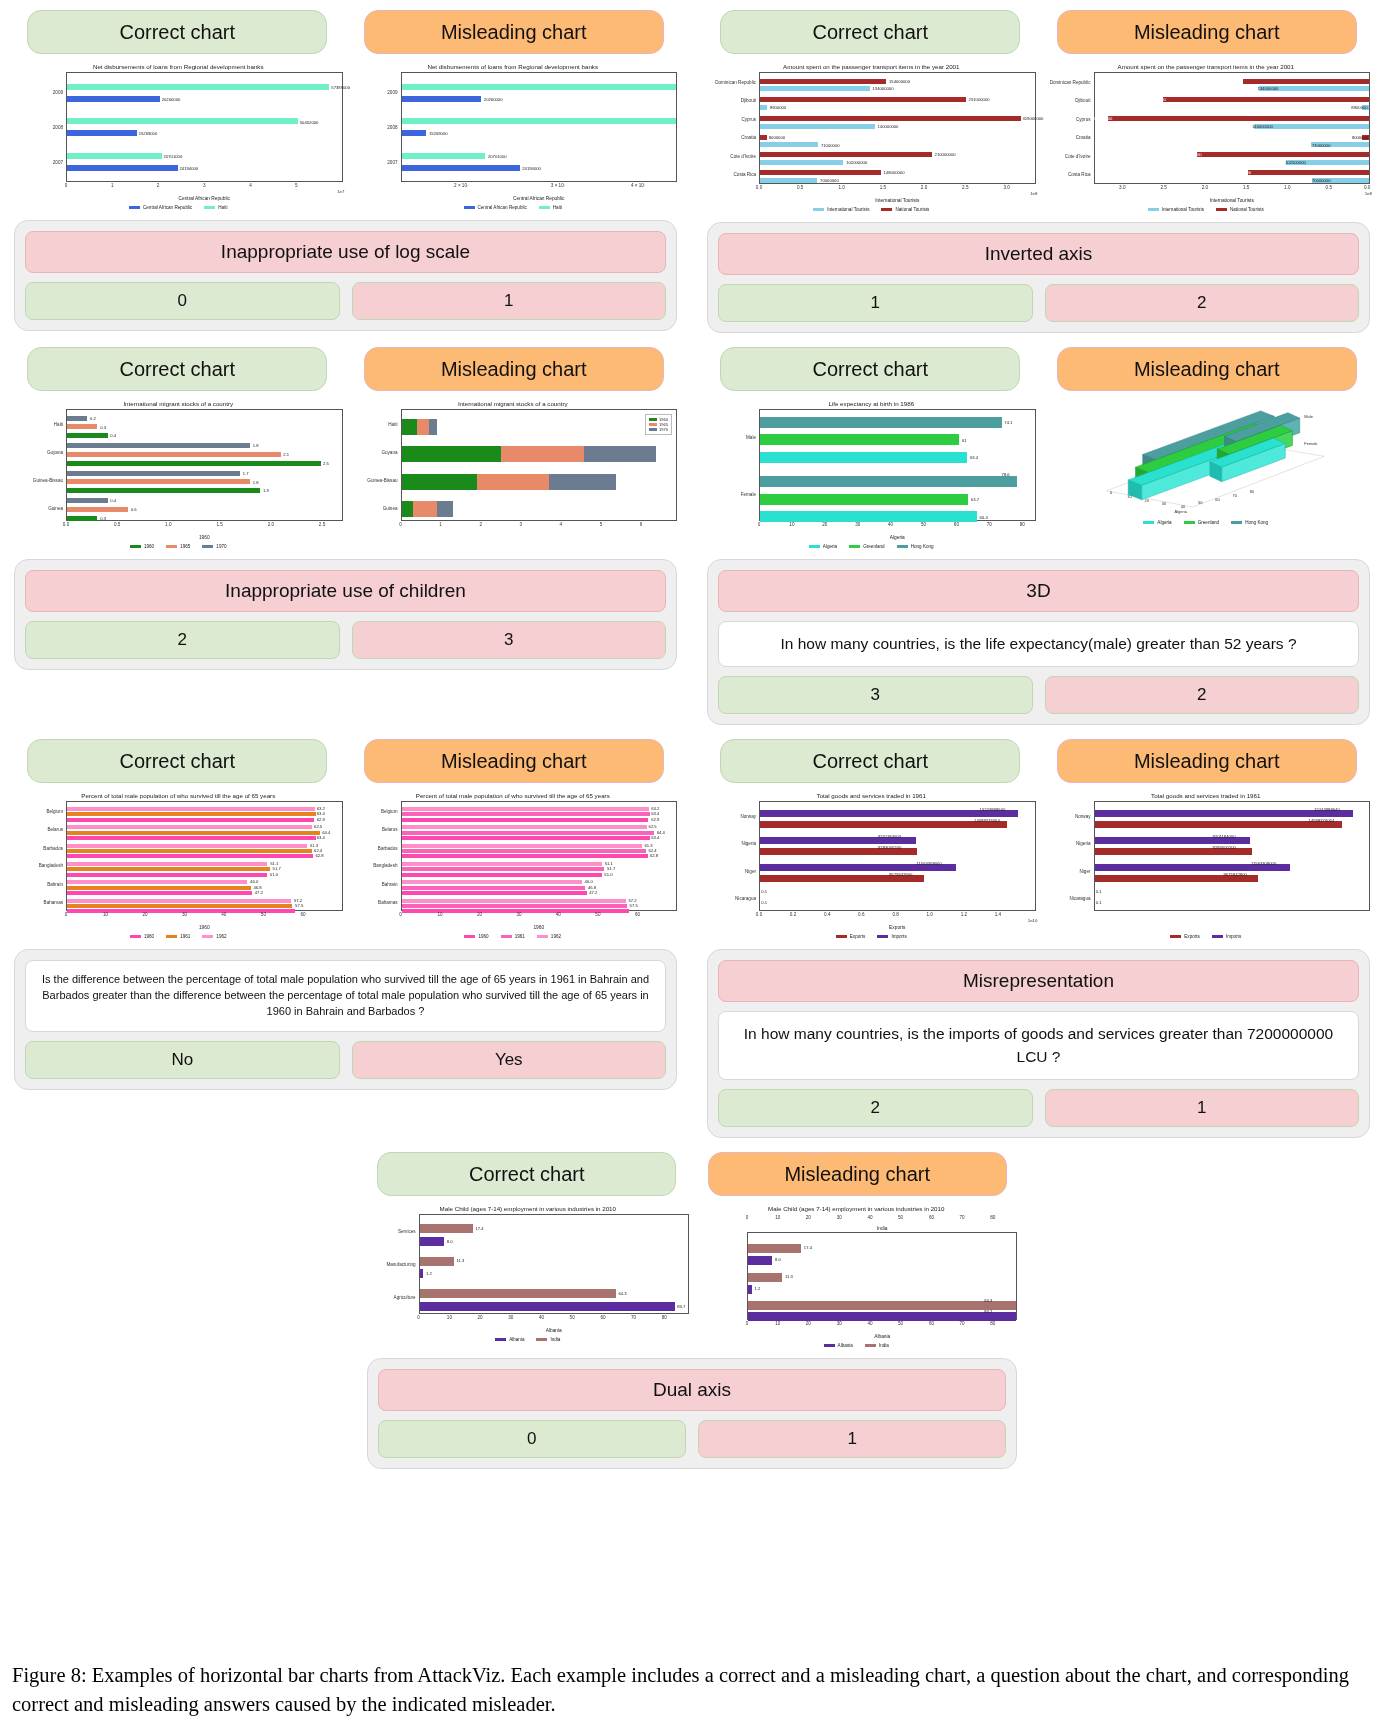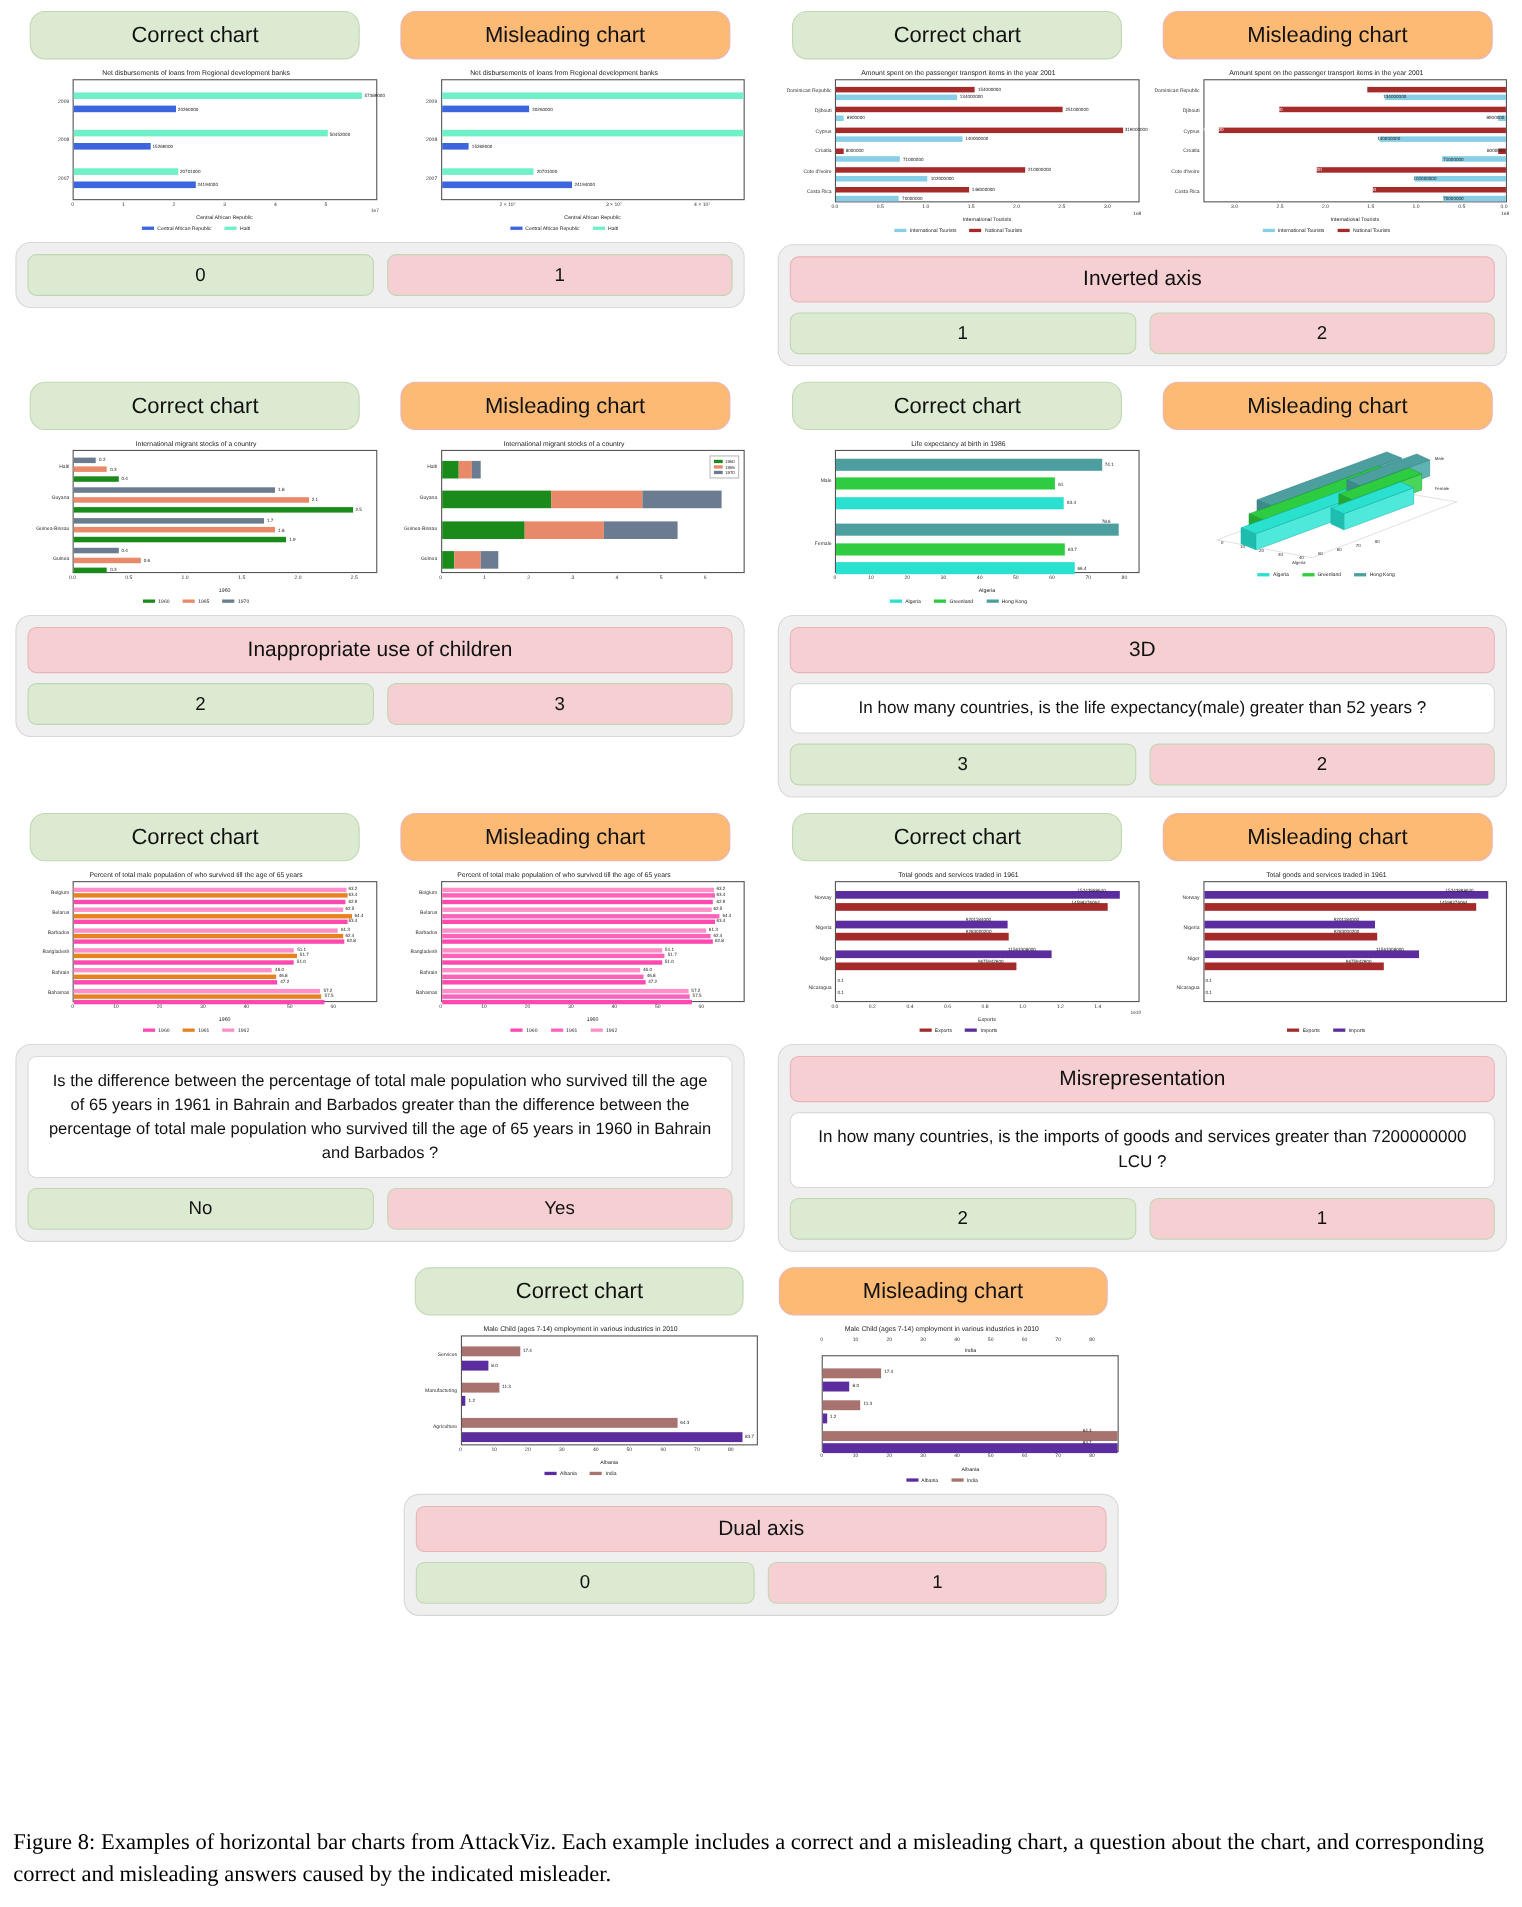--- a/index.html
+++ b/index.html
@@ -203,20 +203,21 @@
                 <span class="li">
                     <span class="sw" style="background:#6ff0c8"></span>
                     <span>Haiti</span>
                   </span>
               </div>
             </div>
           </div>
         </div>
 
         <div class="qa">
+          <div class="misleader">Inappropriate use of log scale</div>
           <div class="answers">
             <div class="answer ans-correct">0</div>
             <div class="answer ans-wrong">1</div>
           </div>
         </div>
       </div>
 
       <div>
         <div class="pill-row">
           <div class="pill pill-correct">Correct chart</div>
@@ -821,21 +822,21 @@
                 <span class="li">
                     <span class="sw" style="background:#ff8fc9"></span>
                     <span>1962</span>
                   </span>
               </div>
             </div>
           </div>
         </div>
 
         <div class="qa">
-          <div class="question" style="font-size:15px">Is the difference between the percentage of total male population who survived till the age of 65 years in 1961 in Bahrain and Barbados greater than the difference between the percentage of total male population who survived till the age of 65 years in 1960 in Bahrain and Barbados ?</div>
+          <div class="question" style="font-size:11px">Is the difference between the percentage of total male population who survived till the age of 65 years in 1961 in Bahrain and Barbados greater than the difference between the percentage of total male population who survived till the age of 65 years in 1960 in Bahrain and Barbados ?</div>
           <div class="answers">
             <div class="answer ans-correct">No</div>
             <div class="answer ans-wrong">Yes</div>
           </div>
         </div>
       </div>
 
       <div>
         <div class="pill-row">
           <div class="pill pill-correct">Correct chart</div>

